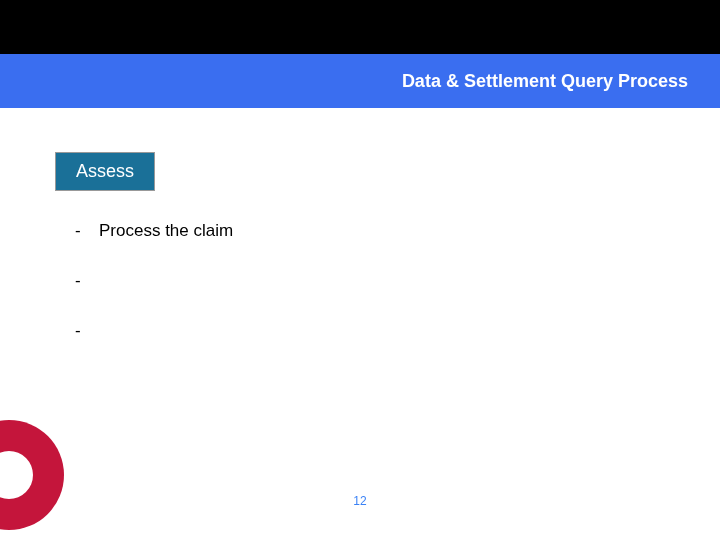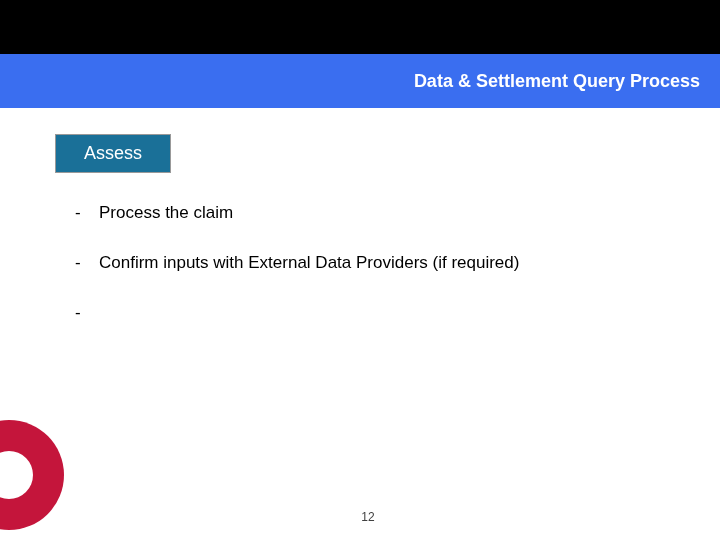--- a/index.html
+++ b/index.html
@@ -16,60 +16,59 @@
       height: 54px;
       background: #000000;
     }
     .header-blue {
       width: 100%;
       height: 54px;
       background: #3a6ef0;
       display: flex;
       align-items: center;
       justify-content: flex-end;
-      padding-right: 20px;
+      padding-right: 32px;
     }
     .header-title {
       color: #ffffff;
       font-size: 18px;
       font-weight: bold;
     }
     .tag {
       display: inline-block;
       background: #1a7098;
       color: #ffffff;
-      padding: 8px 28px;
+      padding: 8px 20px;
       font-size: 18px;
       border: 1px solid #999;
       margin-left: 55px;
-      margin-top: 26px;
+      margin-top: 44px;
     }
     .bullets {
       margin-top: 30px;
       margin-left: 75px;
     }
     .bullet-row {
       display: flex;
       align-items: flex-start;
       margin-bottom: 30px;
       font-size: 17px;
       color: #000000;
     }
     .bullet-dash {
       width: 24px;
       flex-shrink: 0;
     }
     .page-num {
       position: absolute;
-      bottom: 16px;
+      bottom: 32px;
       left: 50%;
       transform: translateX(-50%);
       font-size: 12px;
-      color: #404040;
-      margin-left: 8px;
+      color: #3b82f6;
     }
     .logo {
       position: absolute;
       left: -46px;
       bottom: 10px;
       width: 110px;
       height: 110px;
     }
     .logo .outer {
       position: absolute;
@@ -102,21 +101,20 @@
   <span>Assess</span>
 </div>
 
 <div class="bullets">
   <div class="bullet-row">
     <span class="bullet-dash">-</span>
     <span>Process the claim</span>
   </div>
   <div class="bullet-row">
     <span class="bullet-dash">-</span>
-    <span>Confirm inputs with External Data Providers (if required)</span>
   </div>
   <div class="bullet-row">
     <span class="bullet-dash">-</span>
   </div>
 </div>
 
 <div class="logo">
   <div class="outer"></div>
   <div class="inner"></div>
 </div>

